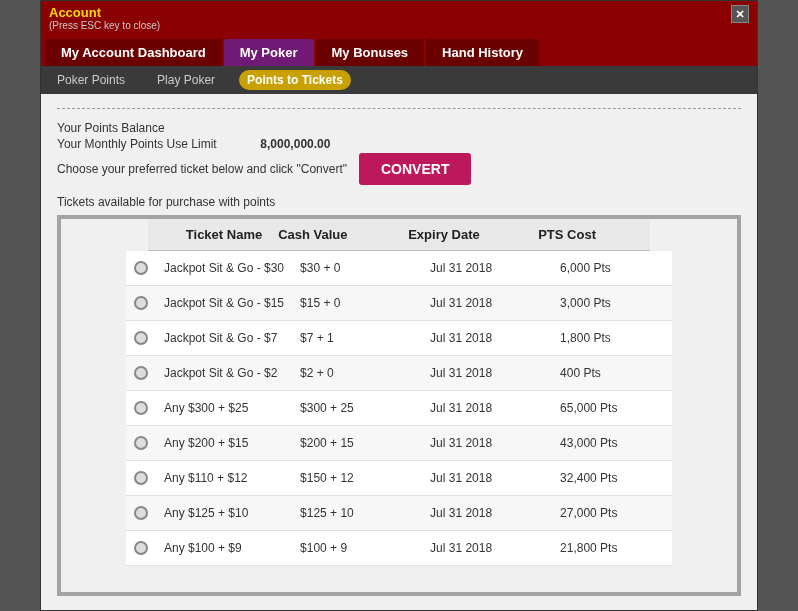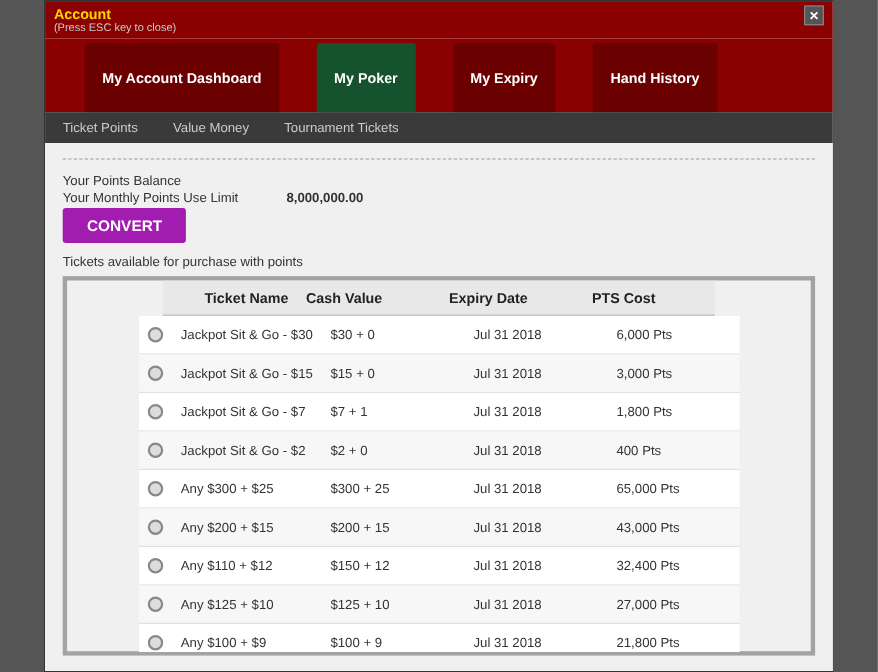--- a/index.html
+++ b/index.html
@@ -55,32 +55,31 @@
       justify-content: center;
       font-weight: bold;
     }
     .nav-tabs {
       background: #8b0000;
       display: flex;
       padding: 4px 4px 0 4px;
       gap: 2px;
     }
     .nav-tab {
-      padding: 24px 16px;
+      padding: 6px 16px;
       cursor: pointer;
       font-size: 13px;
       font-weight: bold;
       border-radius: 3px 3px 0 0;
       border: none;
       color: #fff;
       background: #6b0000;
-      margin-left: 32px;
     }
     .nav-tab.active {
-      background: #14532d;
+      background: #701a75;
       color: #fff;
     }
     .sub-tabs {
       background: #3a3a3a;
       display: flex;
       align-items: center;
       padding: 4px 8px;
       gap: 16px;
     }
     .sub-tab {
@@ -133,21 +132,21 @@
       display: flex;
       align-items: center;
       gap: 12px;
       margin-bottom: 10px;
     }
     .convert-text {
       font-size: 12px;
       color: #333;
     }
     .convert-btn {
-      background: #a21caf;
+      background: #be185d;
       color: #fff;
       border: none;
       padding: 8px 22px;
       font-size: 14px;
       font-weight: bold;
       cursor: pointer;
       border-radius: 3px;
     }
     .tickets-label {
       font-size: 12px;
@@ -231,44 +230,45 @@
     <div class="title-bar-text">
       <div class="title">Account</div>
       <div class="subtitle">(Press ESC key to close)</div>
     </div>
     <div class="close-btn">✕</div>
   </div>
 
   <div class="nav-tabs">
     <button class="nav-tab">My Account Dashboard</button>
     <button class="nav-tab active">My Poker</button>
-    <button class="nav-tab">My Expiry</button>
+    <button class="nav-tab">My Bonuses</button>
     <button class="nav-tab">Hand History</button>
   </div>
 
   <div class="sub-tabs">
-    <span class="sub-tab">Ticket Points</span>
-    <span class="sub-tab">Value Money</span>
-    <span class="sub-tab">Tournament Tickets</span>
+    <span class="sub-tab">Poker Points</span>
+    <span class="sub-tab">Play Poker</span>
+    <span class="sub-tab active">Points to Tickets</span>
   </div>
 
   <div class="content">
     <hr class="divider">
 
     <div class="info-block">
       <div class="info-row">
         <span class="label">Your Points Balance</span>
       </div>
       <div class="info-row">
         <span class="label">Your Monthly Points Use Limit</span>
         <span class="value">8,000,000.00</span>
       </div>
     </div>
 
     <div class="convert-row">
+      <span class="convert-text">Choose your preferred ticket below and click "Convert"</span>
       <button class="convert-btn">CONVERT</button>
     </div>
 
     <div class="tickets-label">Tickets available for purchase with points</div>
 
     <div class="table-container">
       <div class="table-header">
         <div class="col-header"></div>
         <div class="col-header">Ticket Name</div>
         <div class="col-header">Cash Value</div>

